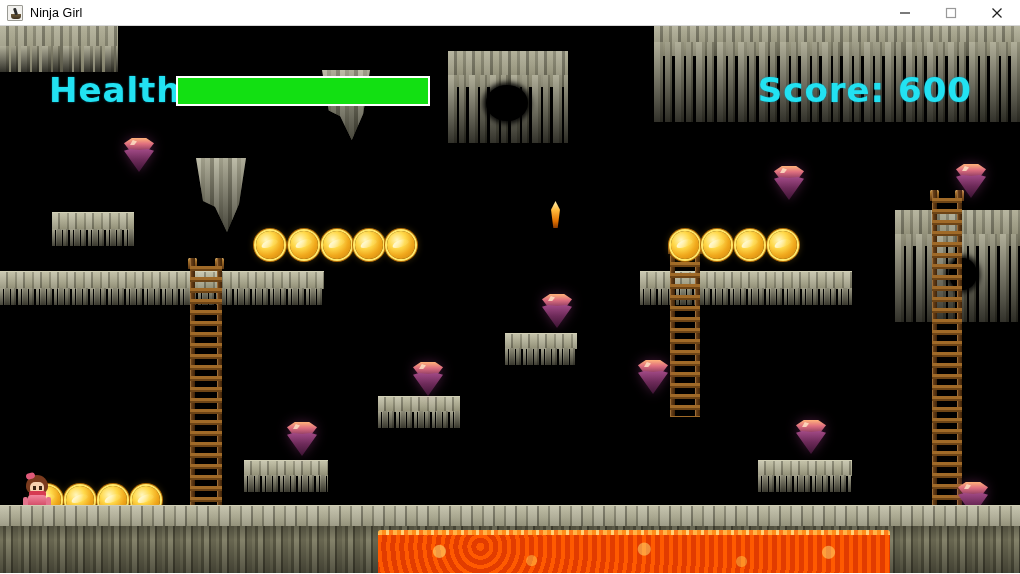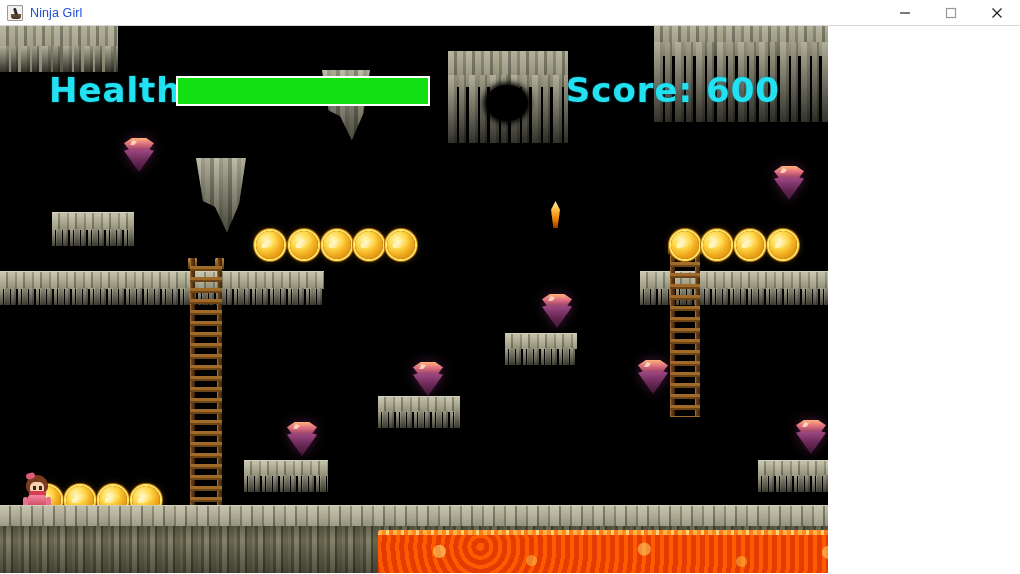--- a/index.html
+++ b/index.html
@@ -41,35 +41,35 @@
   }
   #app-icon::after {
     content: "";
     position: absolute; left: 6px; top: 2px;
     width: 3px; height: 7px;
     background: #2b2b2b;
     transform: rotate(-18deg);
     border-radius: 1px;
   }
   #title-text {
-    font-size: 12.5px; color: #1d4ed8; letter-spacing: .1px;
+    font-size: 12.5px; color: #000000; letter-spacing: .1px;
     white-space: nowrap;
   }
   #win-buttons { margin-left: auto; display: flex; height: 26px; }
   .win-btn {
     width: 46px; height: 26px;
     display: flex; align-items: center; justify-content: center;
     background: transparent; border: none; cursor: default;
   }
   .win-btn svg { display: block; }
 
   
   #game {
     position: relative;
-    width: 828px; height: 547px;
+    width: 1020px; height: 547px;
     background: #000000;
     overflow: hidden;
   }
   
   .rock-fringe {
     position: absolute; left: 0; width: 100%;
     background:
       repeating-linear-gradient(90deg,
         #9a9880 0px, #9a9880 5px,
         #7e7c66 5px, #7e7c66 9px,

